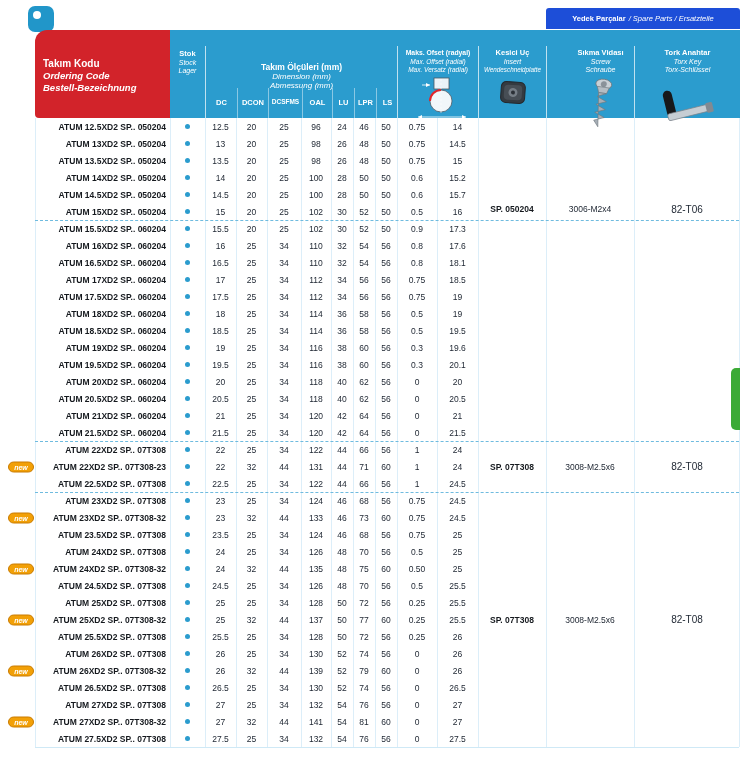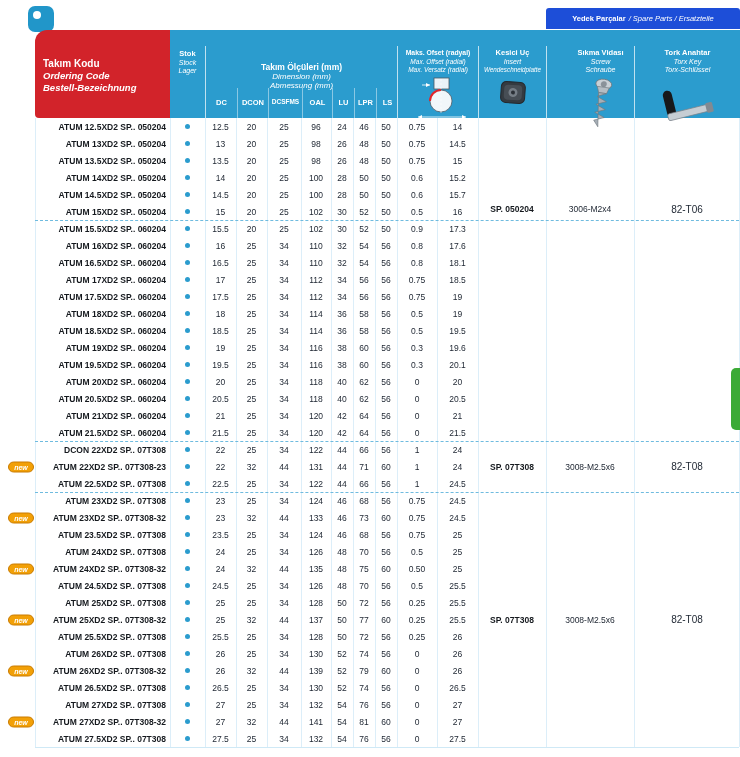--- a/index.html
+++ b/index.html
@@ -482,21 +482,21 @@
           <div class="c c-dcon">25</div>
           <div class="c c-dcsfms">34</div>
           <div class="c c-oal">120</div>
           <div class="c c-lu">42</div>
           <div class="c c-lpr">64</div>
           <div class="c c-ls">56</div>
           <div class="c c-xmax">0</div>
           <div class="c c-dcmax">21.5</div>
         </div>
         <div class="row">
-          <div class="c c-code"><span class="code-text">DCON 22XD2 SP.. 07T308</span></div>
+          <div class="c c-code"><span class="code-text">ATUM 22XD2 SP.. 07T308</span></div>
           <div class="c c-stock">
             <span class="dot"></span>
           </div>
           <div class="c c-dc">22</div>
           <div class="c c-dcon">25</div>
           <div class="c c-dcsfms">34</div>
           <div class="c c-oal">122</div>
           <div class="c c-lu">44</div>
           <div class="c c-lpr">66</div>
           <div class="c c-ls">56</div>

